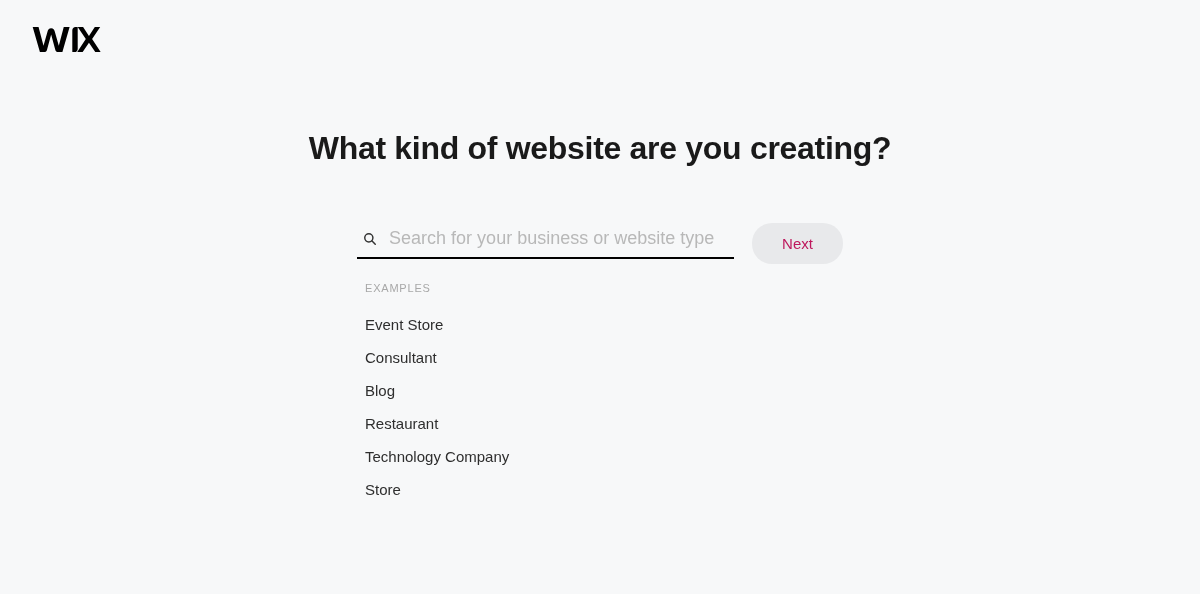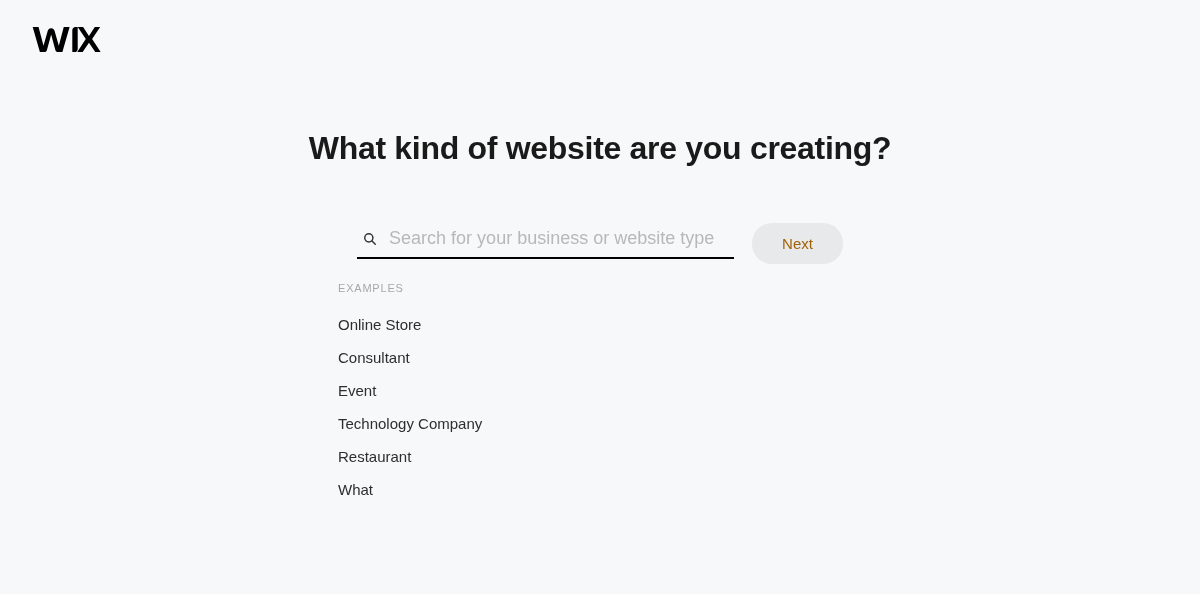--- a/index.html
+++ b/index.html
@@ -75,27 +75,27 @@
     .search-input::placeholder {
       color: #b8b8b8;
       font-weight: 400;
     }
     .next-button {
       background-color: #e8e9eb;
       border: none;
       border-radius: 20px;
       padding: 12px 30px;
       font-size: 15px;
-      color: #a16207;
+      color: #be185d;
       cursor: pointer;
       font-family: inherit;
     }
     .examples-section {
       align-self: flex-start;
-      margin-left: 88px;
+      margin-left: 115px;
       margin-top: 18px;
     }
     .examples-label {
       font-size: 11px;
       letter-spacing: 0.8px;
       color: #a8a8a8;
       font-weight: 500;
     }
     .examples-list {
       list-style: none;
@@ -133,21 +133,21 @@
         </svg>
       </span>
       <input type="text" class="search-input" placeholder="Search for your business or website type" style="">
     </div>
     <button class="next-button">Next</button>
   </div>
 
   <div class="examples-section">
     <div class="examples-label">EXAMPLES</div>
     <ul class="examples-list">
-      <li class="example-item">Online Store</li>
+      <li class="example-item">Event Store</li>
       <li class="example-item">Consultant</li>
-      <li class="example-item">Event</li>
+      <li class="example-item">Blog</li>
+      <li class="example-item">Restaurant</li>
       <li class="example-item">Technology Company</li>
-      <li class="example-item">Restaurant</li>
-      <li class="example-item">What</li>
+      <li class="example-item">Store</li>
     </ul>
   </div>
 </div>
 
 </body></html>

